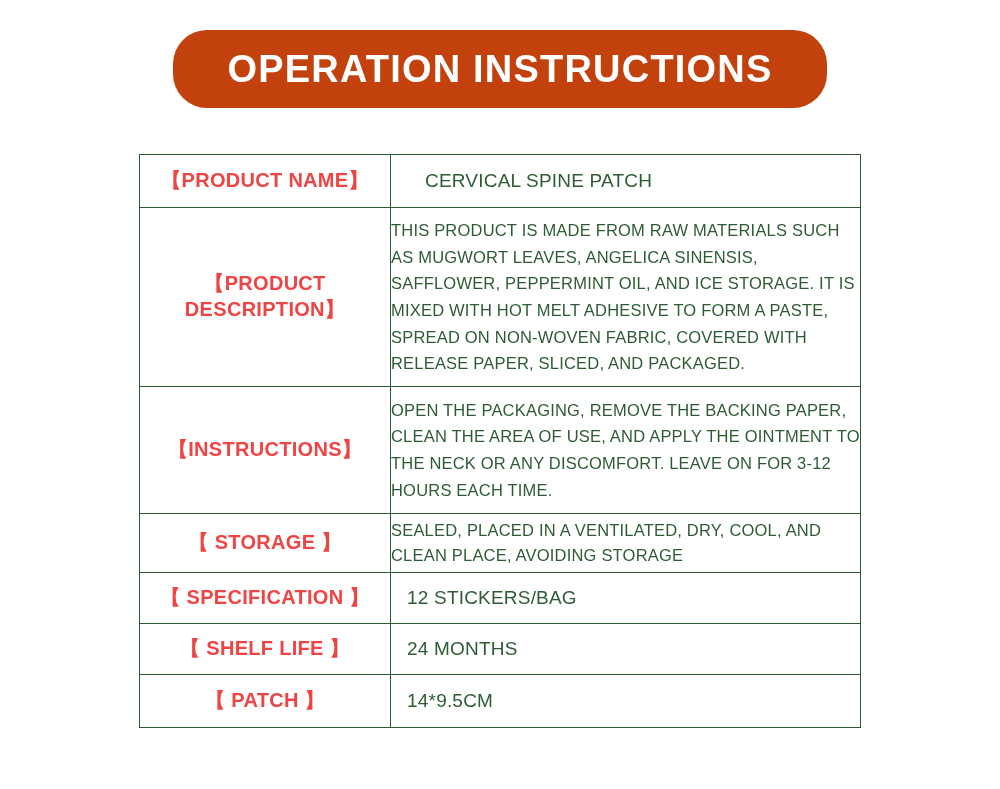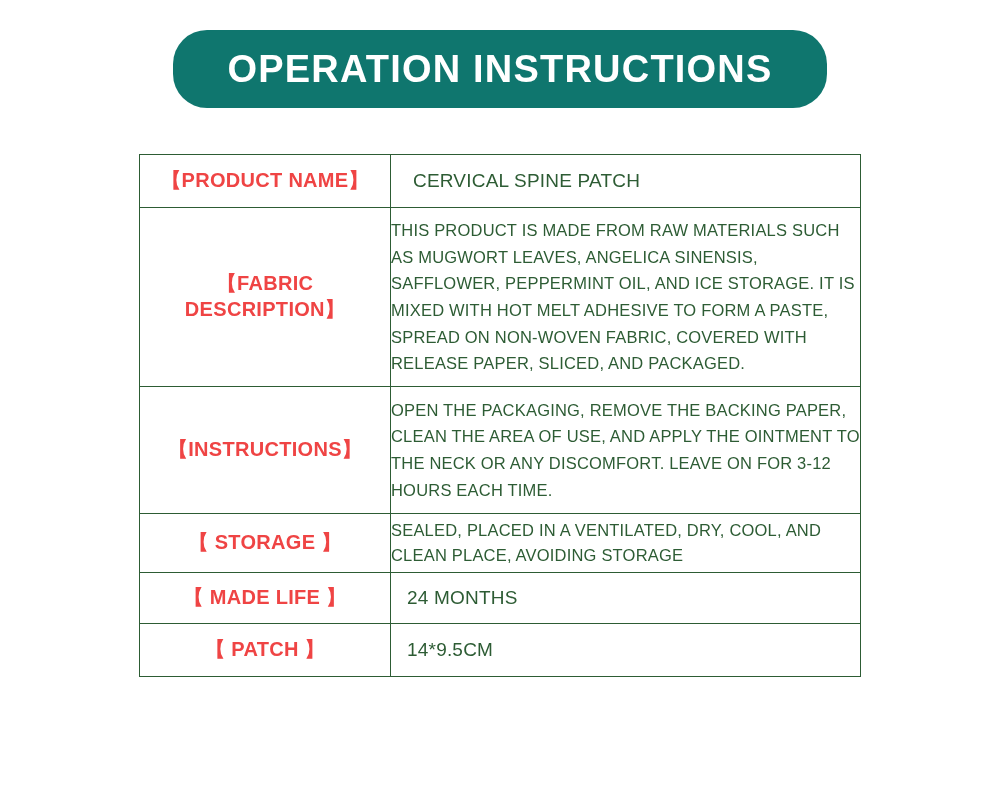--- a/index.html
+++ b/index.html
@@ -23,21 +23,21 @@
 
   
   .banner-wrap {
     padding-top: 30px;
     display: flex;
     justify-content: center;
   }
   .banner {
     width: 654px;
     height: 78px;
-    background: #0f766e;
+    background: #c2410c;
     border-radius: 34px;
     display: flex;
     align-items: center;
     justify-content: center;
   }
   .banner-title {
     color: #ffffff;
     font-size: 38px;
     font-weight: bold;
     letter-spacing: 1.2px;
@@ -88,21 +88,21 @@
 
   
   tr.r-name td { height: 52px; }
   tr.r-desc td { height: 178px; }
   tr.r-inst td { height: 126px; }
   tr.r-stor td { height: 58px; }
   tr.r-spec td { height: 50px; }
   tr.r-life td { height: 50px; }
   tr.r-size td { height: 52px; }
 
-  tr.r-name td.value { font-size: 19px; padding-left: 22px; }
+  tr.r-name td.value { font-size: 19px; padding-left: 34px; }
   tr.r-size td.value,
   tr.r-life td.value,
   tr.r-spec td.value { padding-left: 16px; }
 </style>
 </head>
 <body>
 
 <div class="page">
 
   <div class="banner-wrap">
@@ -112,33 +112,37 @@
   </div>
 
   <div class="table-wrap">
     <table class="spec">
       <tbody>
         <tr class="r-name">
           <td class="label">【PRODUCT NAME】</td>
           <td class="value">CERVICAL SPINE PATCH</td>
         </tr>
         <tr class="r-desc">
-          <td class="label">【FABRIC DESCRIPTION】</td>
+          <td class="label">【PRODUCT DESCRIPTION】</td>
           <td class="value">THIS PRODUCT IS MADE FROM RAW MATERIALS SUCH AS MUGWORT LEAVES, ANGELICA SINENSIS, SAFFLOWER, PEPPERMINT OIL, AND ICE STORAGE. IT IS MIXED WITH HOT MELT ADHESIVE TO FORM A PASTE, SPREAD ON NON-WOVEN FABRIC, COVERED WITH RELEASE PAPER, SLICED, AND PACKAGED.</td>
         </tr>
         <tr class="r-inst">
           <td class="label">【INSTRUCTIONS】</td>
           <td class="value">OPEN THE PACKAGING, REMOVE THE BACKING PAPER, CLEAN THE AREA OF USE, AND APPLY THE OINTMENT TO THE NECK OR ANY DISCOMFORT. LEAVE ON FOR 3-12 HOURS EACH TIME.</td>
         </tr>
         <tr class="r-stor">
           <td class="label">【 STORAGE 】</td>
           <td class="value tight">SEALED, PLACED IN A VENTILATED, DRY, COOL, AND CLEAN PLACE, AVOIDING STORAGE</td>
         </tr>
+        <tr class="r-spec">
+          <td class="label">【 SPECIFICATION 】</td>
+          <td class="value big">12 STICKERS/BAG</td>
+        </tr>
         <tr class="r-life">
-          <td class="label">【 MADE LIFE 】</td>
+          <td class="label">【 SHELF LIFE 】</td>
           <td class="value big">24 MONTHS</td>
         </tr>
         <tr class="r-size">
           <td class="label">【 PATCH 】</td>
           <td class="value big">14*9.5CM</td>
         </tr>
       </tbody>
     </table>
   </div>
 

